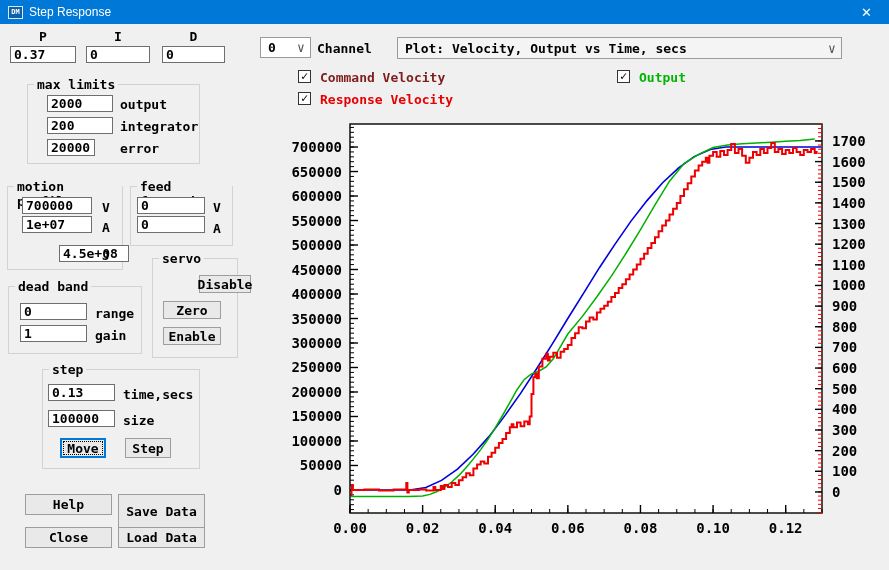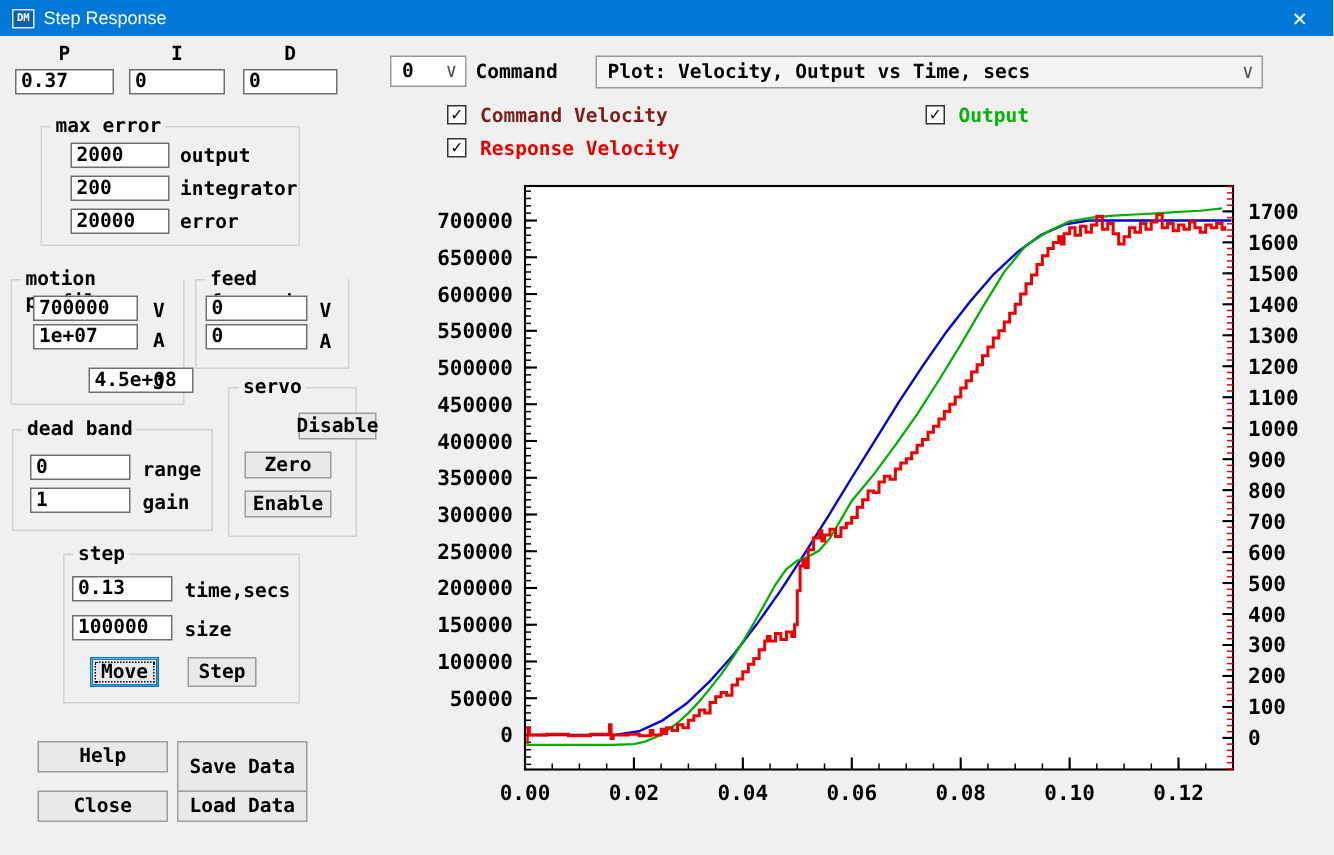--- a/index.html
+++ b/index.html
@@ -55,41 +55,41 @@
 <div class="lbl" style="left:86px;top:29px;width:64px;text-align:center;">I</div>
 <div class="lbl" style="left:162px;top:29px;width:63px;text-align:center;">D</div>
 <input class="field" style="left: 10px; top: 46px; width: 66px;" value="0.37">
 <input class="field" style="left: 86px; top: 46px; width: 64px;" value="0">
 <input class="field" style="left: 162px; top: 46px; width: 63px;" value="0">
 
 <div class="combo" style="left:260px;top:37px;width:51px;height:21px;background:#fff;">
   <span class="val">0</span>
   <span class="chev">∨</span>
 </div>
-<div class="lbl" style="left:317px;top:41px;">Command</div>
+<div class="lbl" style="left:317px;top:41px;">Channel</div>
 <div class="combo" style="left:397px;top:37px;width:445px;height:22px;background:#f4f4f4;">
   <span class="val">Plot: Velocity, Output vs Time, secs</span>
   <span class="chev">∨</span>
 </div>
 
 <div class="cb" style="left:298px;top:70px;"><span>✓</span></div>
 <div class="lbl blue" style="left:320px;top:70px;">Command Velocity</div>
 <div class="cb" style="left:298px;top:92px;"><span>✓</span></div>
 <div class="lbl red" style="left:320px;top:92px;">Response Velocity</div>
 <div class="cb" style="left:617px;top:70px;"><span>✓</span></div>
 <div class="lbl green" style="left:639px;top:70px;">Output</div>
 
 <div class="grp" style="left:27px;top:84px;width:173px;height:80px;">
-  <span class="grp-title">max error</span>
+  <span class="grp-title">max limits</span>
 </div>
 <input class="field" style="left: 47px; top: 95px; width: 66px;" value="2000">
 <div class="lbl" style="left:120px;top:97px;">output</div>
 <input class="field" style="left: 47px; top: 117px; width: 66px;" value="200">
 <div class="lbl" style="left:120px;top:119px;">integrator</div>
-<input class="field" style="left: 47px; top: 139px; width: 66px;" value="20000">
+<input class="field" style="left: 47px; top: 139px; width: 48px;" value="20000">
 <div class="lbl" style="left:120px;top:141px;">error</div>
 
 <div class="grp" style="left:7px;top:186px;width:116px;height:84px;">
   <span class="grp-title">motion profile</span>
 </div>
 <input class="field" style="left: 22px; top: 197px; width: 70px;" value="700000">
 <div class="lbl" style="left:102px;top:200px;">V</div>
 <input class="field" style="left: 22px; top: 216px; width: 70px;" value="1e+07">
 <div class="lbl" style="left:102px;top:220px;">A</div>
 <input class="field" style="left: 22px; top: 245px; width: 70px; margin-left: 37px;" value="4.5e+08">

